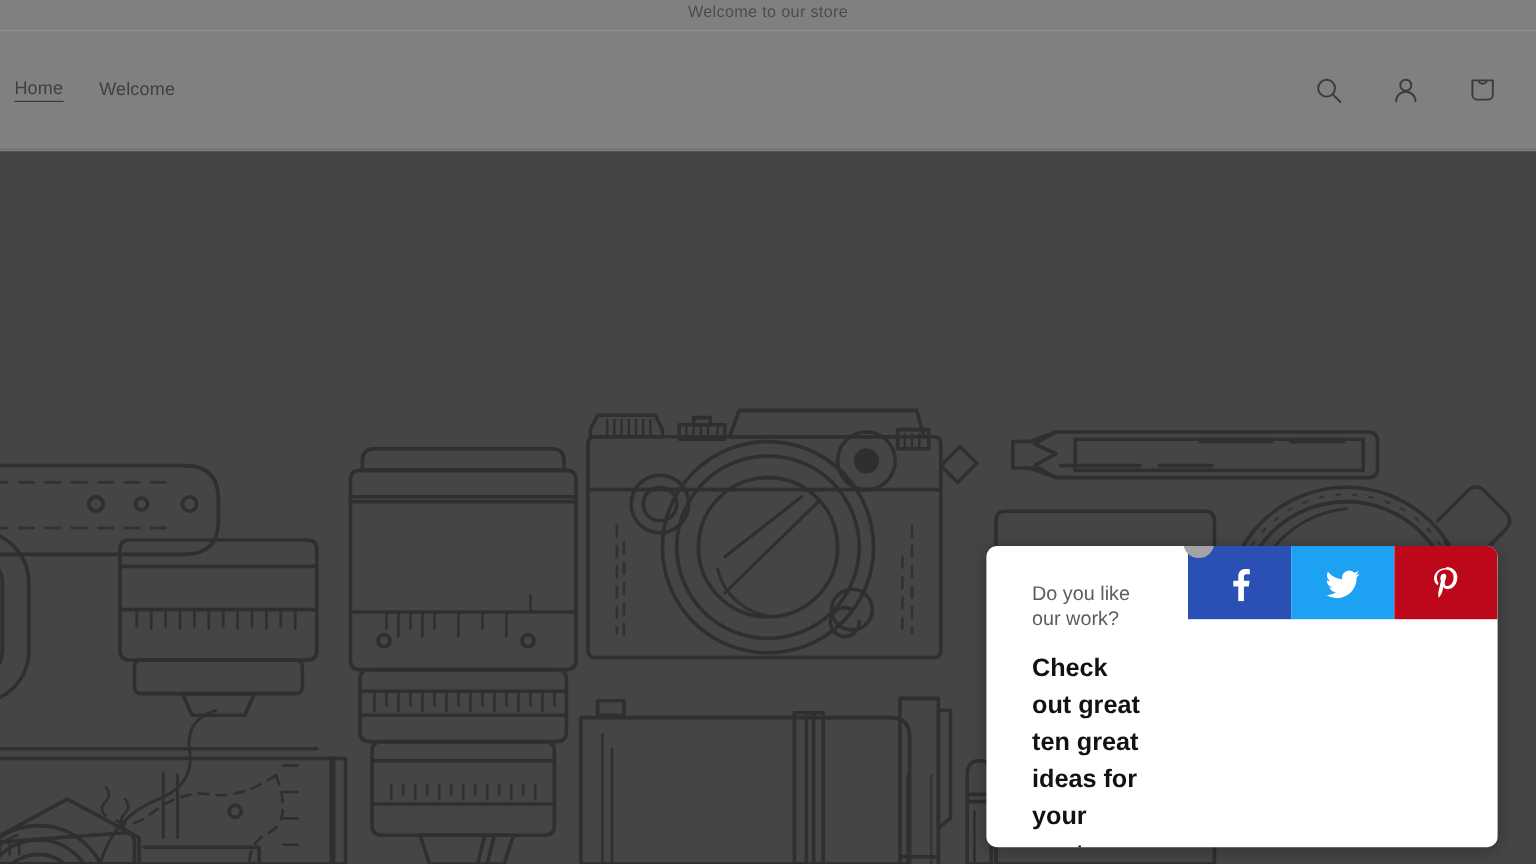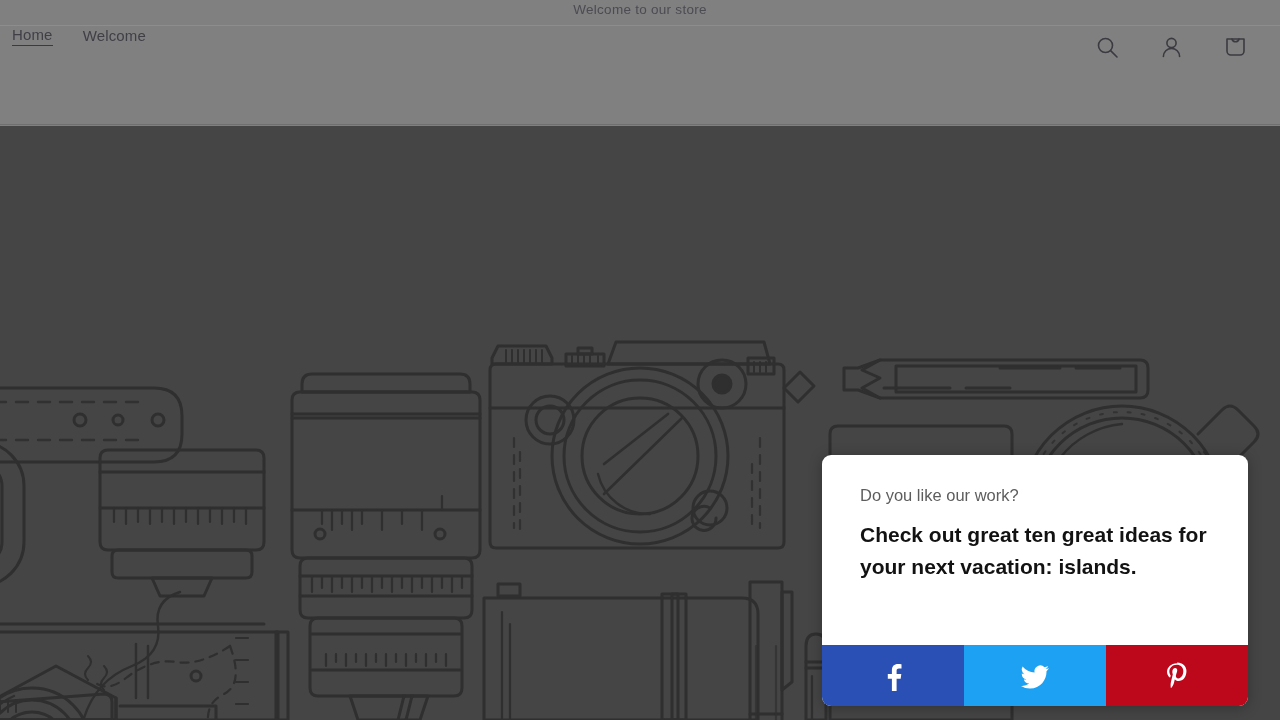--- a/index.html
+++ b/index.html
@@ -26,21 +26,21 @@
     position:relative; width:100%; height:26px;
     display:flex; align-items:center; justify-content:center;
     border-bottom:1px solid #8d8d8d;
   }
   .announce-text {
     font-size:13.5px; color:#4b4b52; letter-spacing:.02em;
     position:relative; top:-3px;
   }
   .navbar {
     position:relative; width:100%; height:99px;
-    display:flex; align-items:flex-start; padding:0 12px;
+    display:flex; align-items:center; padding:0 12px;
     border-bottom:1px solid #6f6f6f;
   }
   .nav-links { display:flex; align-items:center; gap:30px; }
   .nav-link {
     font-size:15px; color:#3f3f46; letter-spacing:.01em;
     text-decoration:none; padding-bottom:2px; cursor:pointer;
   }
   .nav-link.active { border-bottom:1.5px solid #3a3a40; }
   .nav-actions {
     margin-left:auto; display:flex; align-items:center; gap:22px;
@@ -50,21 +50,21 @@
     width:42px; height:42px; display:flex; align-items:center; justify-content:center;
     cursor:pointer; background:transparent; border:none;
   }
   .icon-btn svg { display:block; }
 
   
   .popup {
     position:absolute; left:822px; top:455px; width:426px; height:251px;
     background:#ffffff; border-radius:9px; overflow:hidden; z-index:20;
     box-shadow:0 2px 14px rgba(0,0,0,.28);
-    display:flex; flex-direction:column;
+    display:flex; flex-direction:row;
   }
   .popup-body { flex:1; padding:30px 38px 0 38px; position:relative; }
   .popup-kicker {
     font-size:16.5px; color:#5d5d5d; line-height:1.3; margin-bottom:13px;
   }
   .popup-title {
     font-size:21px; font-weight:bold; color:#121212; line-height:1.48;
   }
   .popup-close {
     position:absolute; right:-22px; top:-16px;

